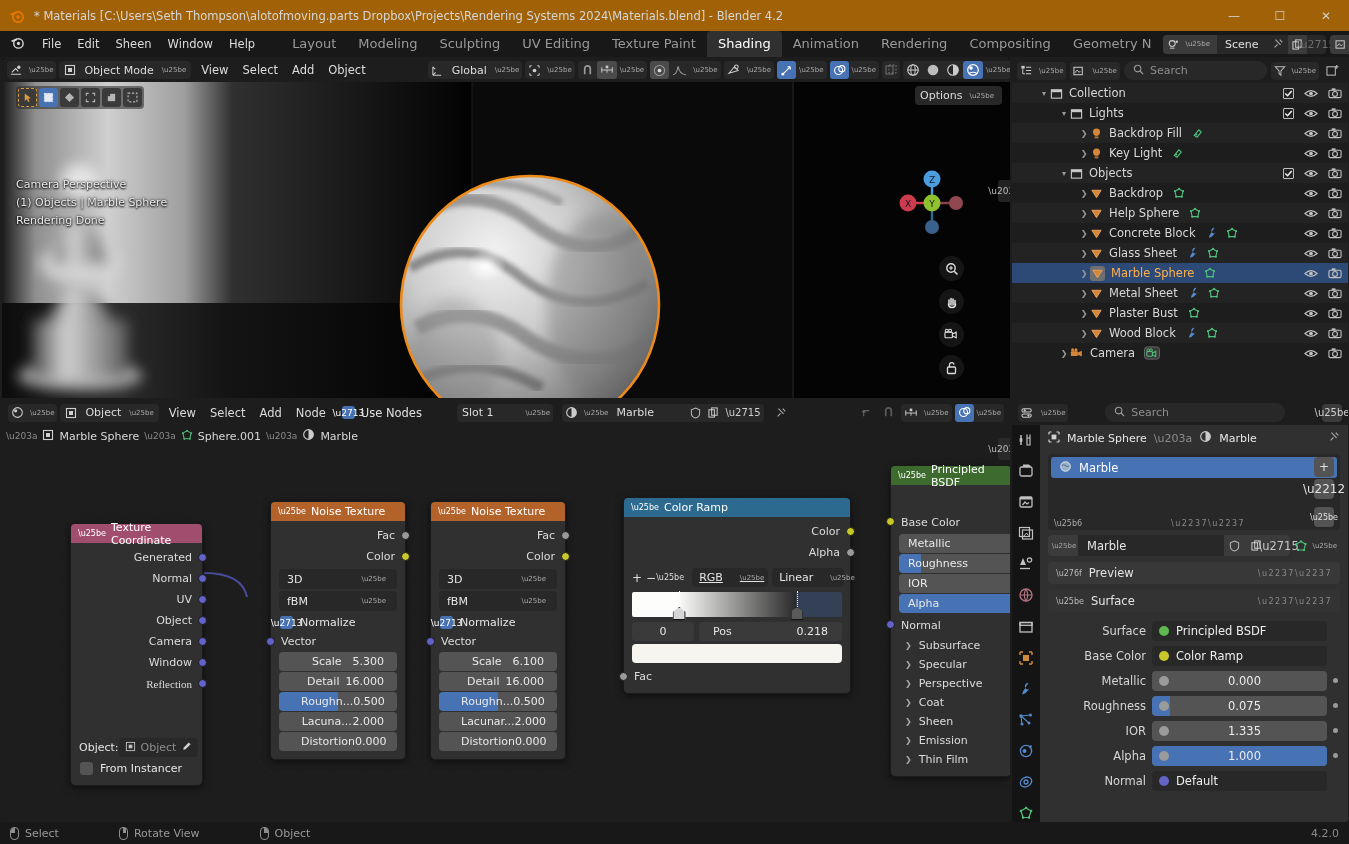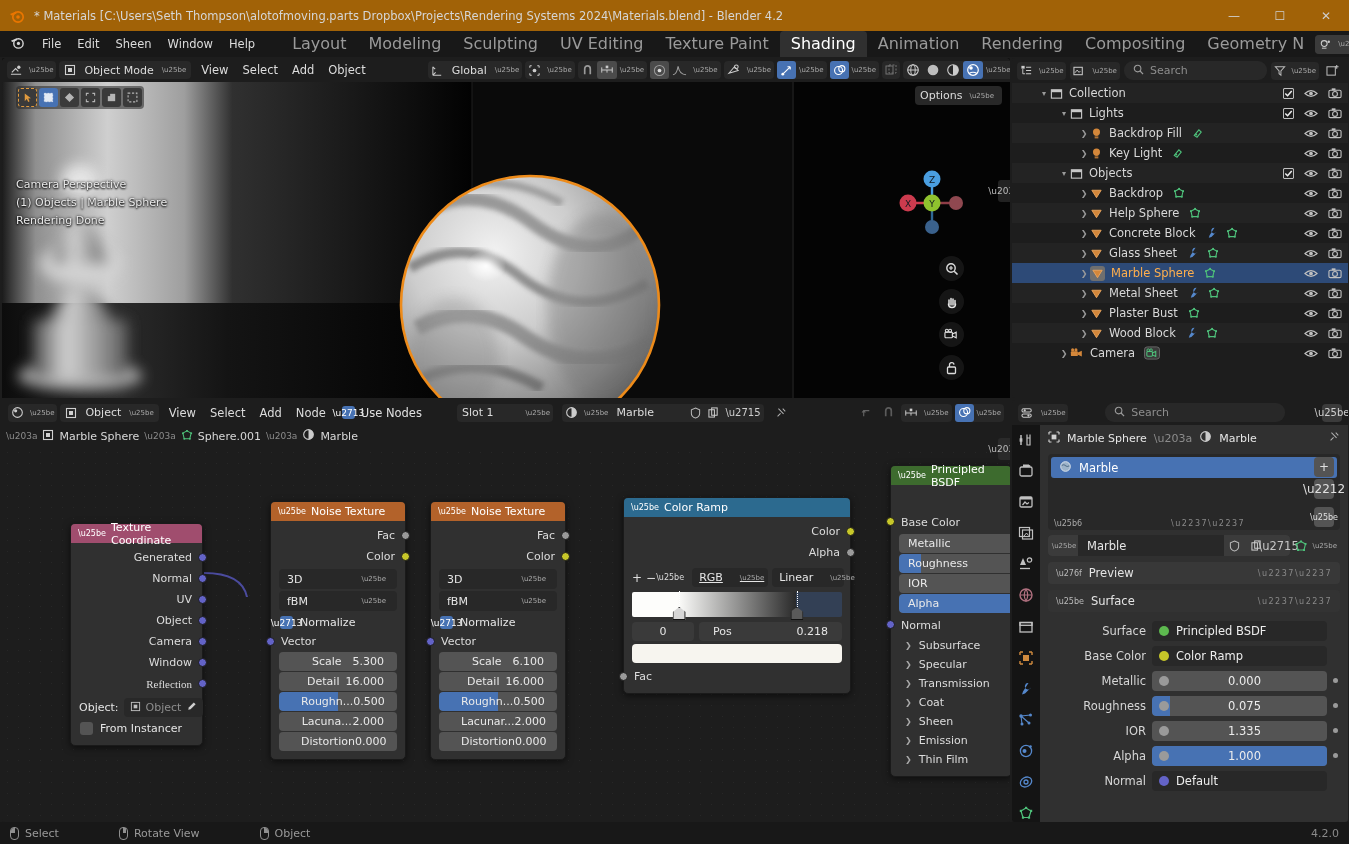--- a/index.html
+++ b/index.html
@@ -31,21 +31,21 @@
   .topbar {
     position: absolute; top: 31px; left: 0; width: 1349px; height: 26px;
     background: #181818; display: flex; align-items: center;
   }
   .blender-logo { margin: 0 9px 0 10px; }
   .menu-item {
     padding: 3px 8px; font-size: 11.5px; color: #dcdcdc; border-radius: 3px; white-space: nowrap;
   }
   .ws-tabs { display: flex; align-items: center; margin-left: 18px; height: 26px; }
   .ws-tab {
-    padding: 5px 11px 6px; font-size: 16px; color: #9a9a9a; white-space: nowrap;
+    padding: 5px 11px 6px; font-size: 13px; color: #9a9a9a; white-space: nowrap;
     border-radius: 4px 4px 0 0; height: 26px; display: flex; align-items: center;
   }
   .ws-tab.active { background: #303030; color: #ffffff; }
   .topbar-right {
     margin-left: auto; display: flex; align-items: center; gap: 4px; padding-right: 6px;
   }
   .scene-field {
     display: flex; align-items: center; background: #282828; border-radius: 4px; height: 19px;
   }
   .sf-ico { display: flex; align-items: center; gap: 2px; padding: 0 4px 0 5px; background:#3b3b3b; height:19px; border-radius:4px 0 0 4px;}
@@ -851,21 +851,21 @@
               </div>
               <div class="row row-out" style="height: 21px;">
                 <span>Window</span>
                 <span class="sock out vec" style="top: 6px;"></span>
               </div>
               <div class="row row-out" style="height: 21px; font-family: Liberation Serif, serif;">
                 <span>Reflection</span>
                 <span class="sock out vec" style="top: 6px;"></span>
               </div>
             </div>
-          <div style="display:flex;align-items:center;gap:5px;padding:4px 8px 2px;font-size:11px;">
+          <div style="display:flex;align-items:center;padding:4px 8px 2px;font-size:11px;margin-top:40px;">
             <span>Object:</span>
             <span style="flex:1;height:19px;background:#282828;border-radius:4px;display:flex;align-items:center;gap:5px;padding:0 6px;">
               <span>
                 <svg width="11" height="11" viewBox="0 0 12 12">
                     <rect x="1.5" y="1.5" width="9" height="9" fill="none" stroke="#c0c0c0" stroke-width="1"></rect>
                     <rect x="4" y="4" width="4" height="4" fill="#c0c0c0"></rect>
                   </svg>
               </span>
               <span style="color:#8d8d8d;">Object</span>
               <span style="margin-left:auto;">
@@ -1076,21 +1076,21 @@
               <div style="height: 19px; display: flex; align-items: center; gap: 7px; padding-left: 14px; font-size: 11px; color: rgb(220, 220, 220);">
                 <span style="font-size: 8px; color: rgb(170, 170, 170);">❯</span>
                 <span>Subsurface</span>
               </div>
               <div style="height: 19px; display: flex; align-items: center; gap: 7px; padding-left: 14px; font-size: 11px; color: rgb(220, 220, 220);">
                 <span style="font-size: 8px; color: rgb(170, 170, 170);">❯</span>
                 <span>Specular</span>
               </div>
               <div style="height: 19px; display: flex; align-items: center; gap: 7px; padding-left: 14px; font-size: 11px; color: rgb(220, 220, 220);">
                 <span style="font-size: 8px; color: rgb(170, 170, 170);">❯</span>
-                <span>Transmission</span>
+                <span>Perspective</span>
               </div>
               <div style="height: 19px; display: flex; align-items: center; gap: 7px; padding-left: 14px; font-size: 11px; color: rgb(220, 220, 220);">
                 <span style="font-size: 8px; color: rgb(170, 170, 170);">❯</span>
                 <span>Coat</span>
               </div>
               <div style="height: 19px; display: flex; align-items: center; gap: 7px; padding-left: 14px; font-size: 11px; color: rgb(220, 220, 220);">
                 <span style="font-size: 8px; color: rgb(170, 170, 170);">❯</span>
                 <span>Sheen</span>
               </div>
               <div style="height: 19px; display: flex; align-items: center; gap: 7px; padding-left: 14px; font-size: 11px; color: rgb(220, 220, 220);">

